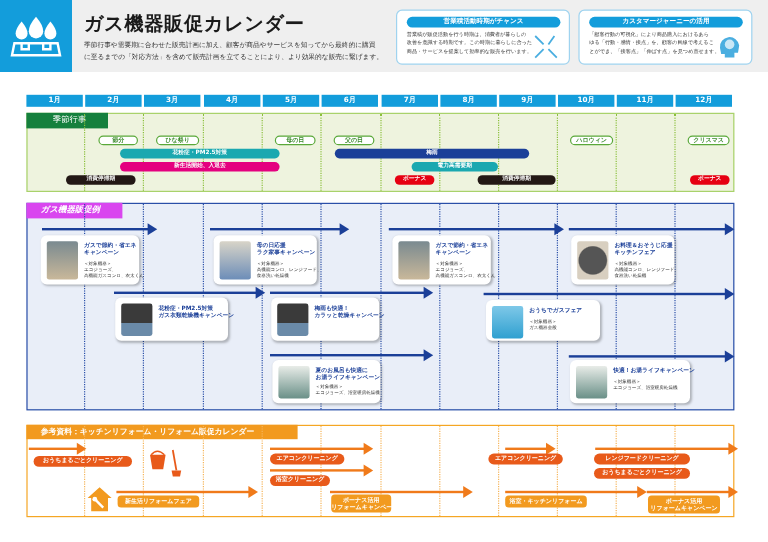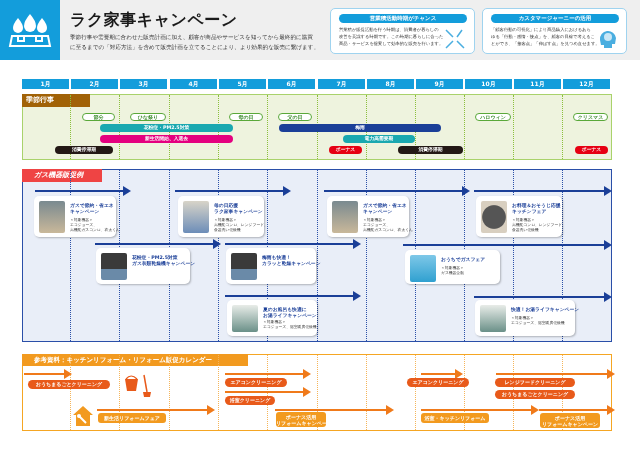--- a/index.html
+++ b/index.html
@@ -14,28 +14,28 @@
   .infobox { top: 8px; width: 145px; height: 46px; background: #fff; border: 1px solid #9fd3ef; border-radius: 5px; }
   .infobox .ttl { position: absolute; left: 8px; top: 5px; width: 128px; height: 9px; background: #139ddb; border-radius: 5px; color: #fff; font-size: 5.5px; font-weight: bold; text-align: center; line-height: 9px; }
   .infobox .txt { position: absolute; left: 8px; top: 17px; width: 100px; font-size: 4.3px; line-height: 7px; color: #333; }
   .infobox .ico { position: absolute; right: 8px; top: 19px; width: 22px; height: 22px; }
 
   
   .month { top: 79px; height: 10px; background: #139ddb; color: #fff; font-size: 6px; font-weight: bold; text-align: center; line-height: 10px; }
 
   
   #season { left: 22px; top: 94px; width: 590px; height: 66px; background: #eef3de; border: 1.5px solid #a9d26b; }
-  #season-label { left: 22px; top: 94px; width: 68px; height: 13px; background: #a16207; color: #fff; font-size: 7px; font-weight: bold; line-height: 13px; padding-left: 4px; }
+  #season-label { left: 22px; top: 94px; width: 68px; height: 13px; background: #15803d; color: #fff; font-size: 7px; font-weight: normal; line-height: 13px; padding-left: 22px; }
   .vline-g { top: 95px; height: 64px; border-left: 1px dotted #8bbf3c; }
   .event { height: 8px; border: 1px solid #5aa83a; border-radius: 5px; background: #fff; color: #3a8a2a; font-size: 5px; font-weight: bold; text-align: center; line-height: 6px; }
   .bar { height: 8px; border-radius: 4px; color: #fff; font-size: 4.8px; font-weight: bold; text-align: center; line-height: 8px; white-space: nowrap; }
 
   
   #gas { left: 22px; top: 169px; width: 590px; height: 173px; background: #e9eef8; border: 1.5px solid #2a4fa8; }
-  #gas-label { left: 22px; top: 169px; width: 80px; height: 13px; background: #ef4444; color: #fff; font-size: 7px; font-weight: bold; font-style: italic; line-height: 13px; padding-left: 12px; }
+  #gas-label { left: 22px; top: 169px; width: 80px; height: 13px; background: #d946ef; color: #fff; font-size: 7px; font-weight: bold; font-style: italic; line-height: 13px; padding-left: 12px; }
   .vline-b { top: 170px; height: 171px; border-left: 1px dotted #2a4fa8; }
   .arrow-b { height: 2px; background: #1b3f98; }
   .arrow-b::after { content: ""; position: absolute; right: -6px; top: -4px; border-left: 8px solid #1b3f98; border-top: 5px solid transparent; border-bottom: 5px solid transparent; }
   .card { background: #fff; border-radius: 5px; box-shadow: 1px 1px 2px rgba(0,0,0,0.25); }
   .card .img { position: absolute; left: 5px; top: 5px; width: 26px; height: 32px; border-radius: 2px; }
   .card .ct { position: absolute; left: 36px; top: 7px; font-size: 4.8px; font-weight: bold; color: #1b3f98; line-height: 6px; white-space: pre; }
   .card .cs { position: absolute; left: 36px; top: 21px; font-size: 3.8px; color: #333; line-height: 5px; white-space: pre; }
 
   
   #reform { left: 22px; top: 354px; width: 590px; height: 77px; background: #fff; border: 1.5px solid #f5a623; }
@@ -52,21 +52,21 @@
 <div id="header" class="abs"></div>
 <div id="logo" class="abs">
   <svg width="60" height="60" viewBox="0 0 60 60">
     <path d="M18 18 q-5 6 -5 10 a5 5 0 0 0 10 0 q0 -4 -5 -10z" fill="#fff"></path>
     <path d="M30 14 q-6 7 -6 12 a6 6 0 0 0 12 0 q0 -5 -6 -12z" fill="#fff"></path>
     <path d="M42 18 q-5 6 -5 10 a5 5 0 0 0 10 0 q0 -4 -5 -10z" fill="#fff"></path>
     <path d="M12 36 h36 l2 10 h-40z" fill="none" stroke="#fff" stroke-width="2"></path>
     <path d="M18 36 v5 h6 v-5 M36 36 v5 h6 v-5" fill="none" stroke="#fff" stroke-width="2"></path>
   </svg>
 </div>
-<div id="title" class="abs">ラク家事キャンペーン</div>
+<div id="title" class="abs">ガス機器販促カレンダー</div>
 <div class="abs desc" style="top:34px">季節行事や需要期に合わせた販売計画に加え、顧客が商品やサービスを知ってから最終的に購買</div>
 <div class="abs desc" style="top:44px">に至るまでの「対応方法」を含めて販売計画を立てることにより、より効果的な販売に繋げます。</div>
 
 <div class="abs infobox" style="left:330px">
   <div class="ttl">営業積活動時期がチャンス</div>
   <div class="txt" style="white-space:pre">営業積が販促活動を行う時期は、消費者が暮らしの
 改善を意識する時期です。この時期に暮らしに合った
 商品・サービスを提案して効率的な販売を行います。</div>
   <div class="ico">
     <svg width="22" height="22" viewBox="0 0 22 22" stroke="#4aaee0" stroke-width="1.5" fill="none">

